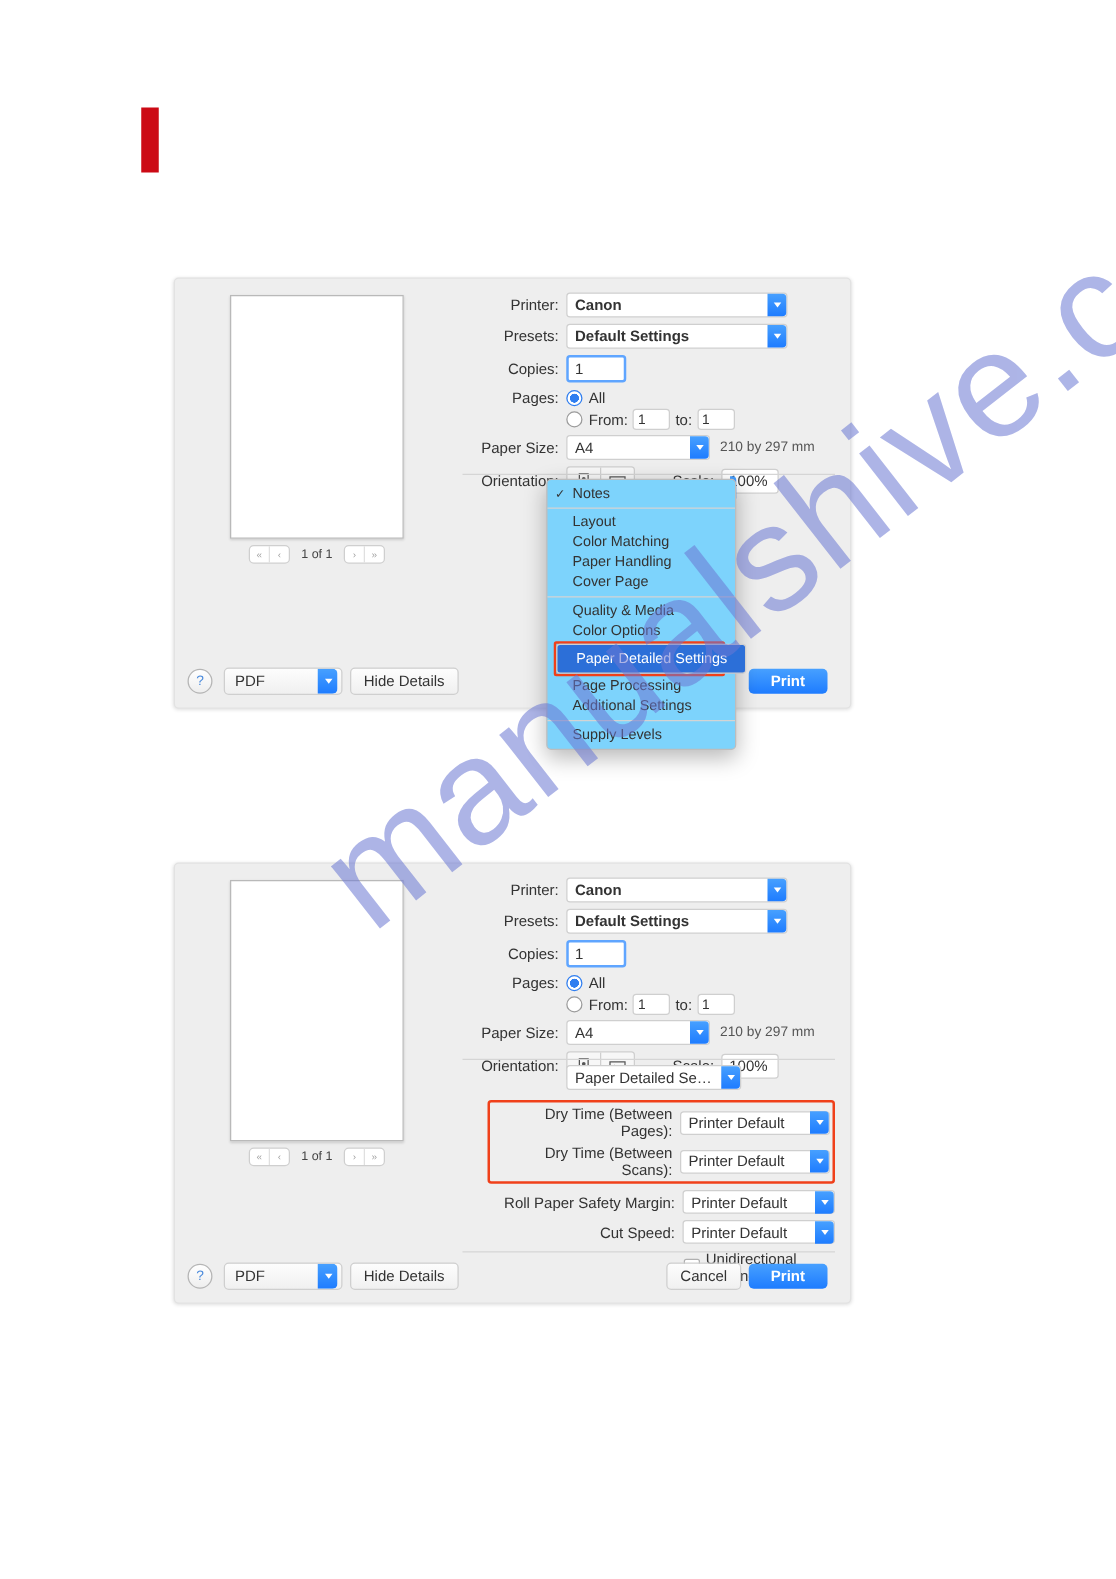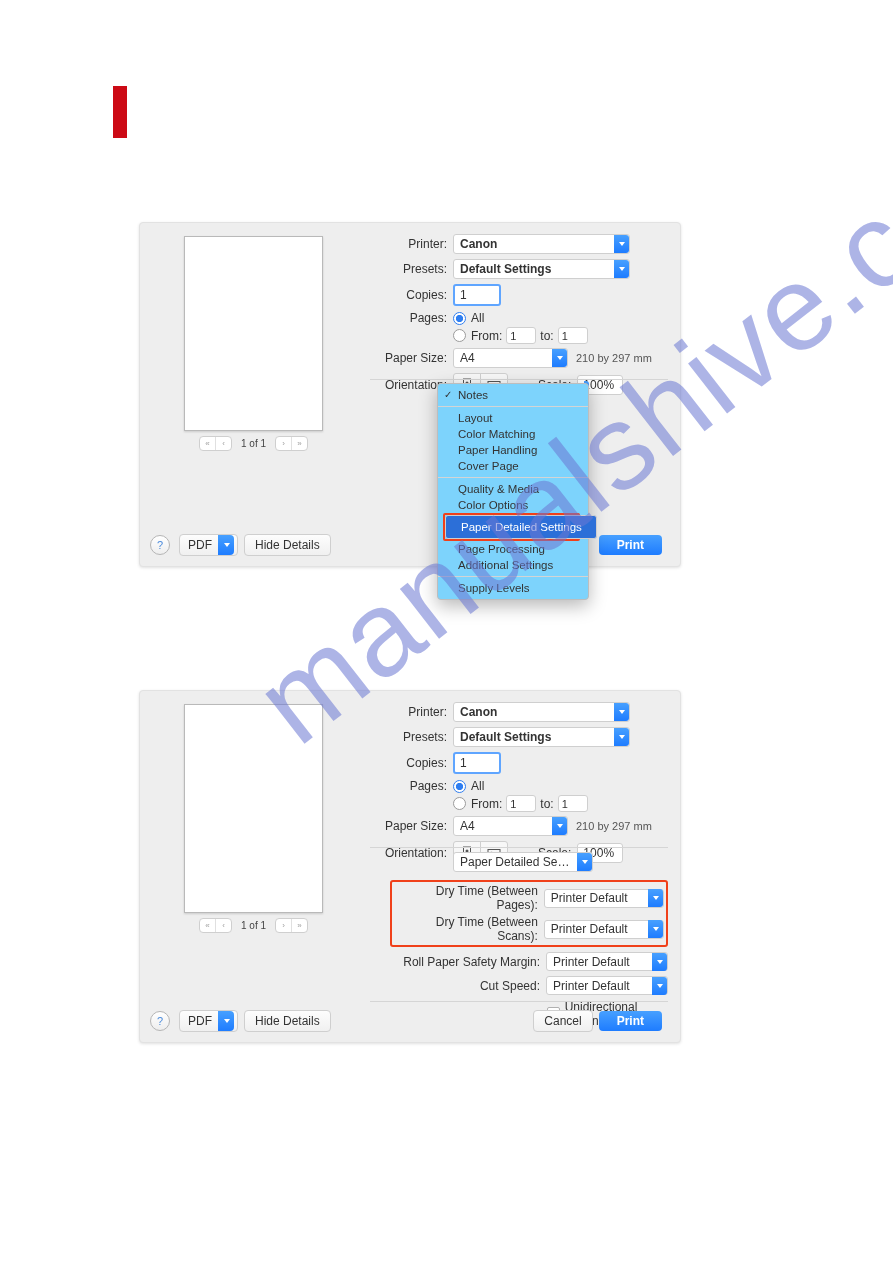--- a/index.html
+++ b/index.html
@@ -65,21 +65,21 @@
   .popup .item.sel-wrap{padding:0;}
   .highlight-ring{border:2px solid var(--highlight);border-radius:2px;margin-left:5px;margin-right:8px;}
   .highlight-ring .item{padding-left:15px;}
 
   .popup-tab{position:absolute;left:444px;top:158px;width:5px;height:20px;background:linear-gradient(var(--blue-grad1),var(--blue-grad2));border-radius:0 3px 3px 0;z-index:19;}
 
   
   .bottom{position:absolute;left:10px;right:12px;bottom:10px;display:flex;align-items:center;}
   .qmark{width:18px;height:18px;border-radius:50%;border:1px solid #b5b5b5;background:linear-gradient(#fff,#eee);display:flex;align-items:center;justify-content:center;font-size:11px;color:#4d8cdc;margin-right:9px;}
   .btn{height:20px;padding:0 10px;background:linear-gradient(#fdfdfd,#f0f0f0);border:1px solid #cfcfcf;border-radius:4px;font-size:12px;display:inline-flex;align-items:center;margin-right:6px;}
-  .btn.pdf{padding:0 3px 0 8px;}
+  .btn.pdf{padding:0 3px 0 8px;gap:36px;}
   .btn.pdf .sel-cap{margin-left:6px;height:20px;border-radius:0 4px 4px 0;border-left:1px solid #cfcfcf00;}
   .btn.print{background:linear-gradient(var(--blue-grad1),var(--blue-grad2));color:#fff;border:none;padding:0 18px;font-weight:bold;}
   .spacer{flex:1;}
   .btn.print.peek{margin-left:6px;position:relative;z-index:10;}
 
   
   .center-sel-row{position:absolute;left:313px;top:161px;}
   .settings-block{position:absolute;left:250px;top:189px;right:12px;}
   .srow{display:flex;align-items:center;margin-bottom:5px;}
   .slbl{width:151px;text-align:right;margin-right:6px;font-size:12px;}

